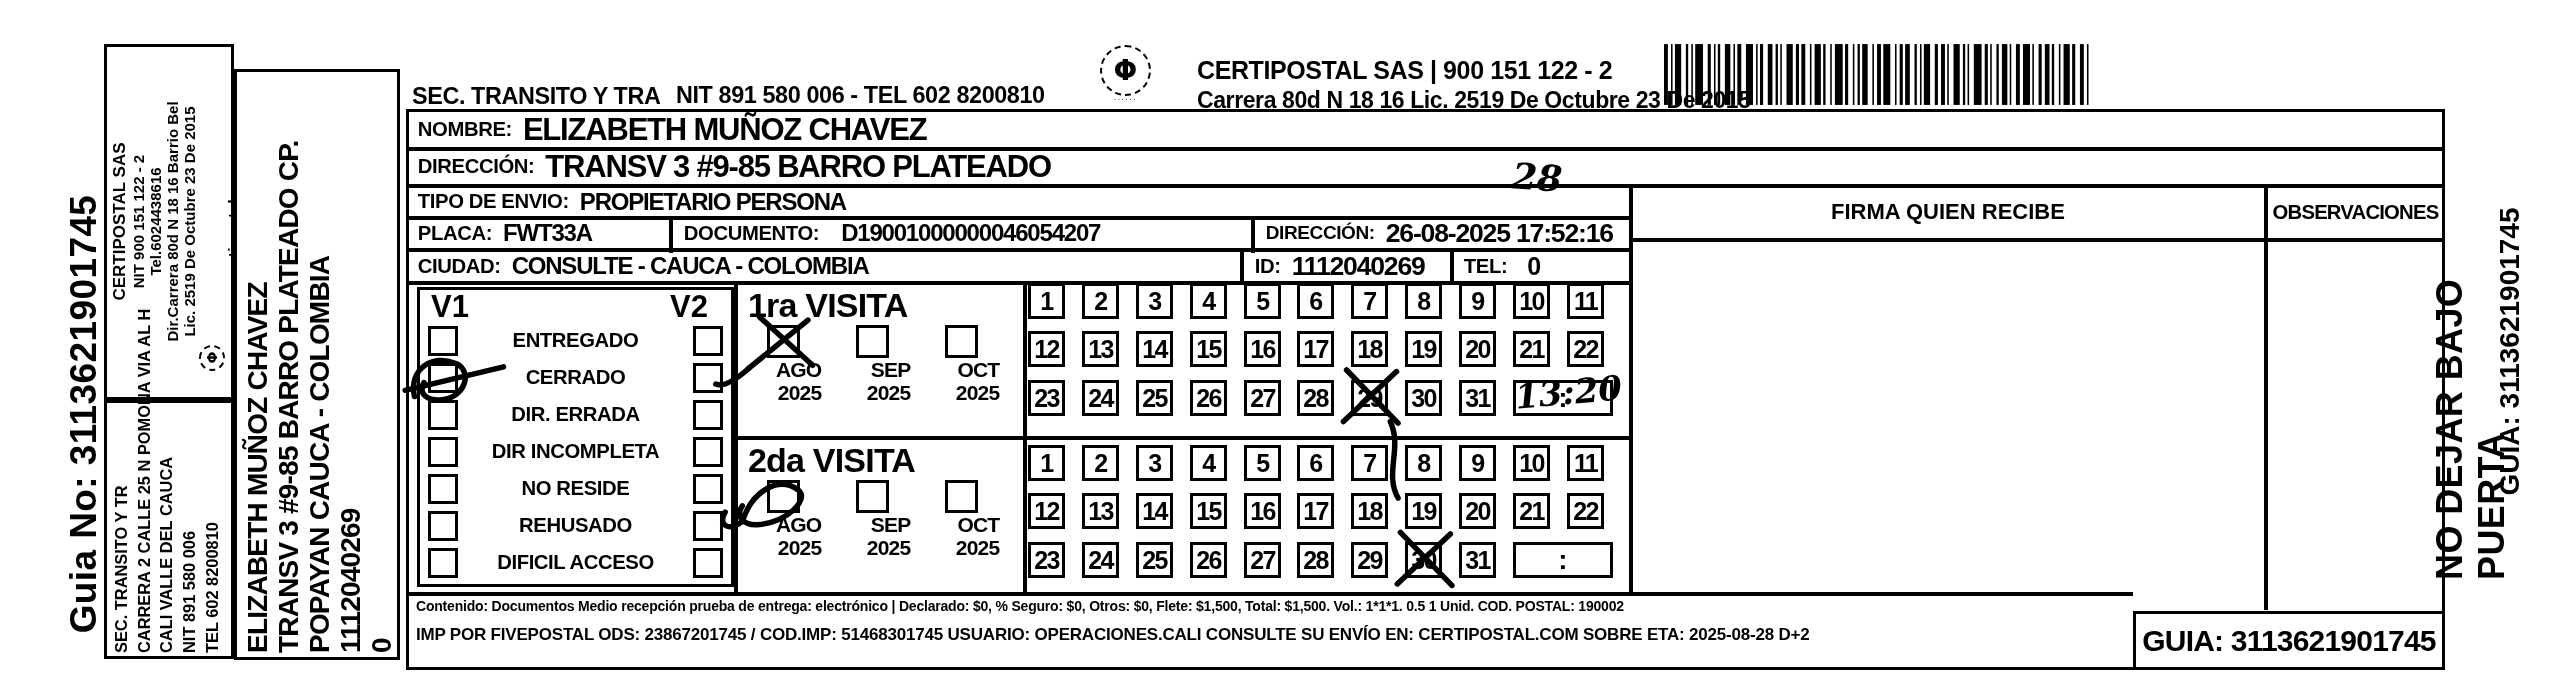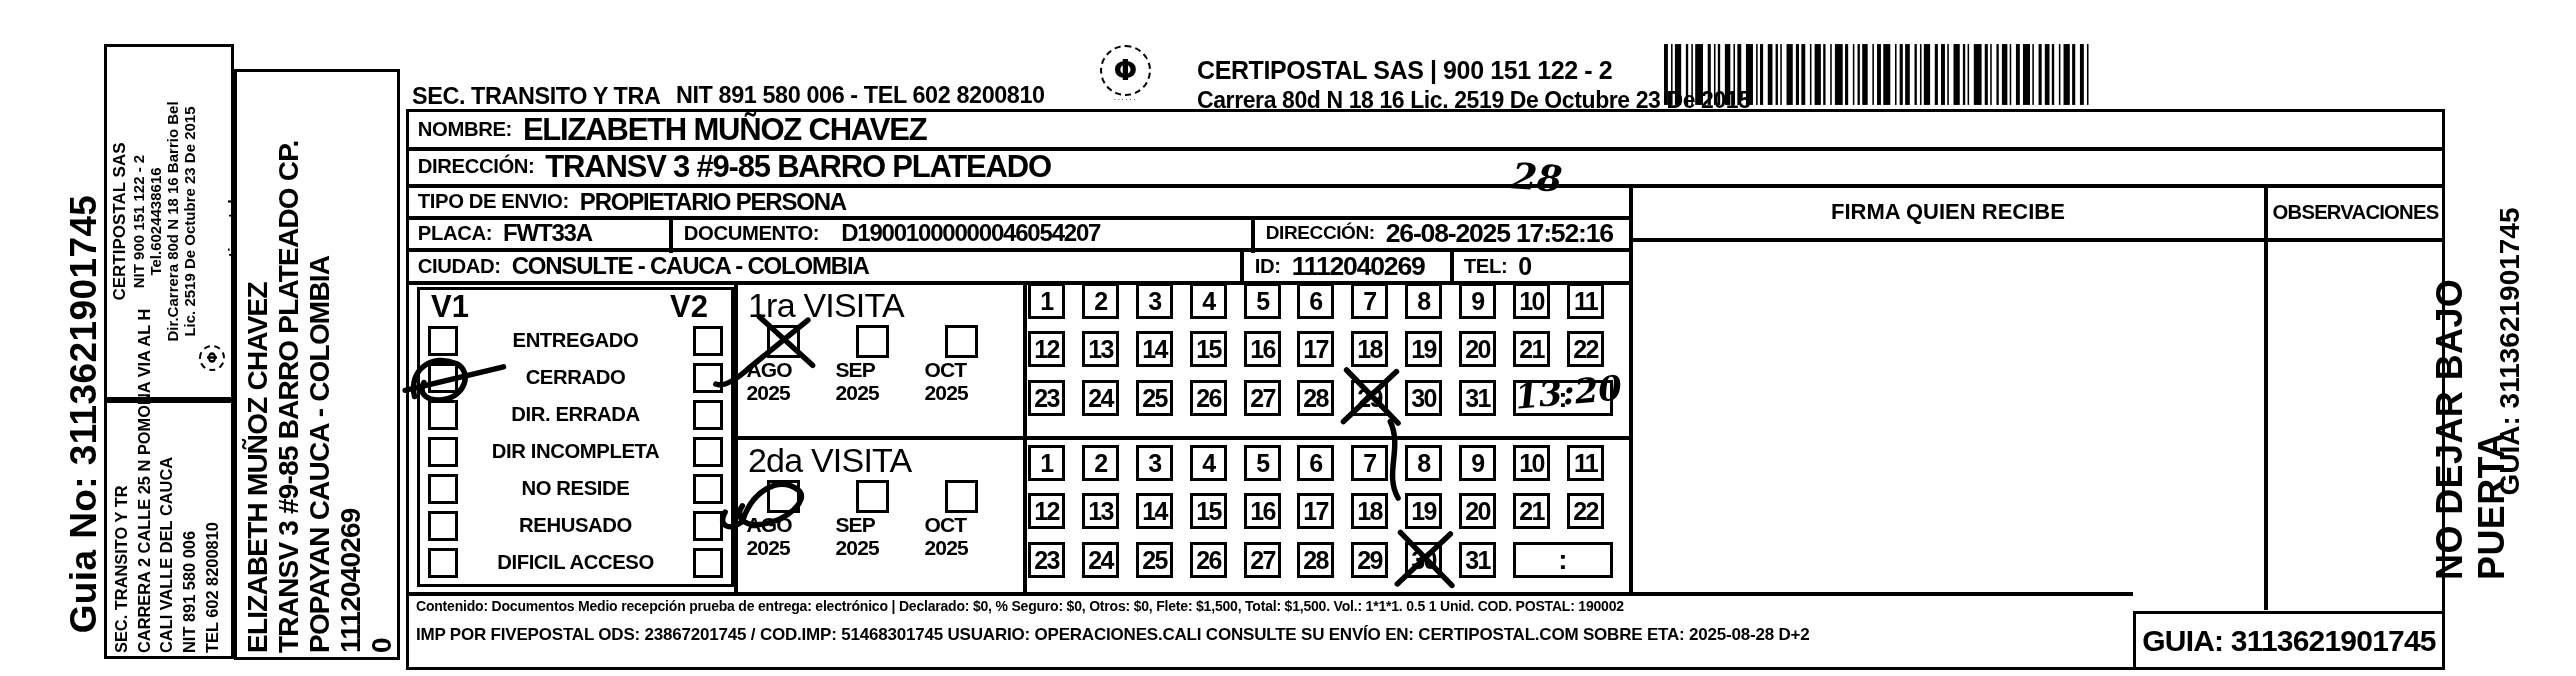--- a/index.html
+++ b/index.html
@@ -10,27 +10,27 @@
   .rot{position:absolute;transform:rotate(-90deg);transform-origin:0 0}
   .rowfield{position:absolute;display:flex;align-items:center;padding-left:7.8px;box-sizing:border-box;white-space:nowrap}
   .flabel{font-weight:700;font-size:20.3px;margin-right:11px;letter-spacing:-0.4px}
   .fval{font-weight:700;font-size:31px;letter-spacing:-1.2px}
   .fval.md{font-size:24px}
   .hdrtxt{position:absolute;font-weight:700;white-space:pre-line;letter-spacing:-0.4px}
   .srow{display:grid;grid-template-columns:39px 1fr 39px;align-items:center;height:37px;padding:0 3.1px}
   .cb{width:30px;height:30px;border:3.9px solid #000;box-sizing:border-box;justify-self:center;background:#fff}
   .slabel{text-align:center;font-weight:700;font-size:20.3px;letter-spacing:-0.4px}
   .monthrow{position:absolute;display:flex;gap:14px;padding-left:9.4px;width:283px}
-  .mcol{width:75px;text-align:left}
+  .mcol{width:75px;text-align:right}
   .mcb{width:33px;height:33px;margin:0 auto;border:3.9px solid #000;box-sizing:border-box}
   .mlab{font-weight:700;font-size:21px;line-height:23.4px;letter-spacing:-0.8px}
   .grid{position:absolute;width:601px;height:134px}
   .dbox{position:absolute;width:37px;height:36px;border:3.9px solid #000;box-sizing:border-box;font-weight:700;font-size:25px;letter-spacing:-1.6px;display:flex;align-items:center;justify-content:center;background:#fff}
   .tbox{position:absolute;width:100px;height:36px;border:3.9px solid #000;box-sizing:border-box;font-weight:700;font-size:28px;display:flex;align-items:center;justify-content:center;background:#fff}
-  .vtitle{position:absolute;font-weight:400;font-size:34px;letter-spacing:-0.8px}
+  .vtitle{position:absolute;font-weight:700;font-size:34px;letter-spacing:-0.8px}
   .vhead{position:absolute;font-weight:700;font-size:31px}
   .ink{stroke:#000;stroke-width:7;stroke-linecap:round;fill:none}
   .hw{position:absolute;font-family:"DejaVu Serif",serif;font-style:italic;font-weight:700;color:#000}
   .rline{display:block;white-space:nowrap}
   .logo{display:inline-flex;align-items:center;justify-content:center;border:2.3px dashed #000;border-radius:50%;font-family:"DejaVu Sans",sans-serif;font-weight:700}
 </style>
 </head>
 <body>
 
 <div class="page">
@@ -189,21 +189,21 @@
   </div>
   <div class="rowfield" style="left:410px;top:251px;width:820px;height:30.5px">
     <span class="flabel">CIUDAD:</span>
     <span class="fval md">CONSULTE - CAUCA - COLOMBIA</span>
   </div>
   <div class="rowfield" style="left:1247px;top:251px;width:199px;height:30.5px">
     <span class="flabel">ID:</span>
     <span class="fval" style="font-size:26.6px">1112040269</span>
   </div>
   <div class="rowfield" style="left:1456px;top:251px;width:168px;height:30.5px">
-    <span class="flabel" style="margin-right:11px">TEL:</span>
+    <span class="flabel" style="margin-right:20px">TEL:</span>
     <span class="fval" style="font-size:25px">0</span>
   </div>
 
   <div class="bx" style="left:417px;top:287px;width:317px;height:300px"></div>
   <div class="vhead" style="left:431px;top:289px">V1</div>
   <div class="vhead" style="left:670px;top:289px">V2</div>
   <div id="status-rows" class="abs" style="left:420px;top:322px;width:311px">
       <div class="srow">
         <div class="cb"></div>
         <div class="slabel">ENTREGADO</div>

